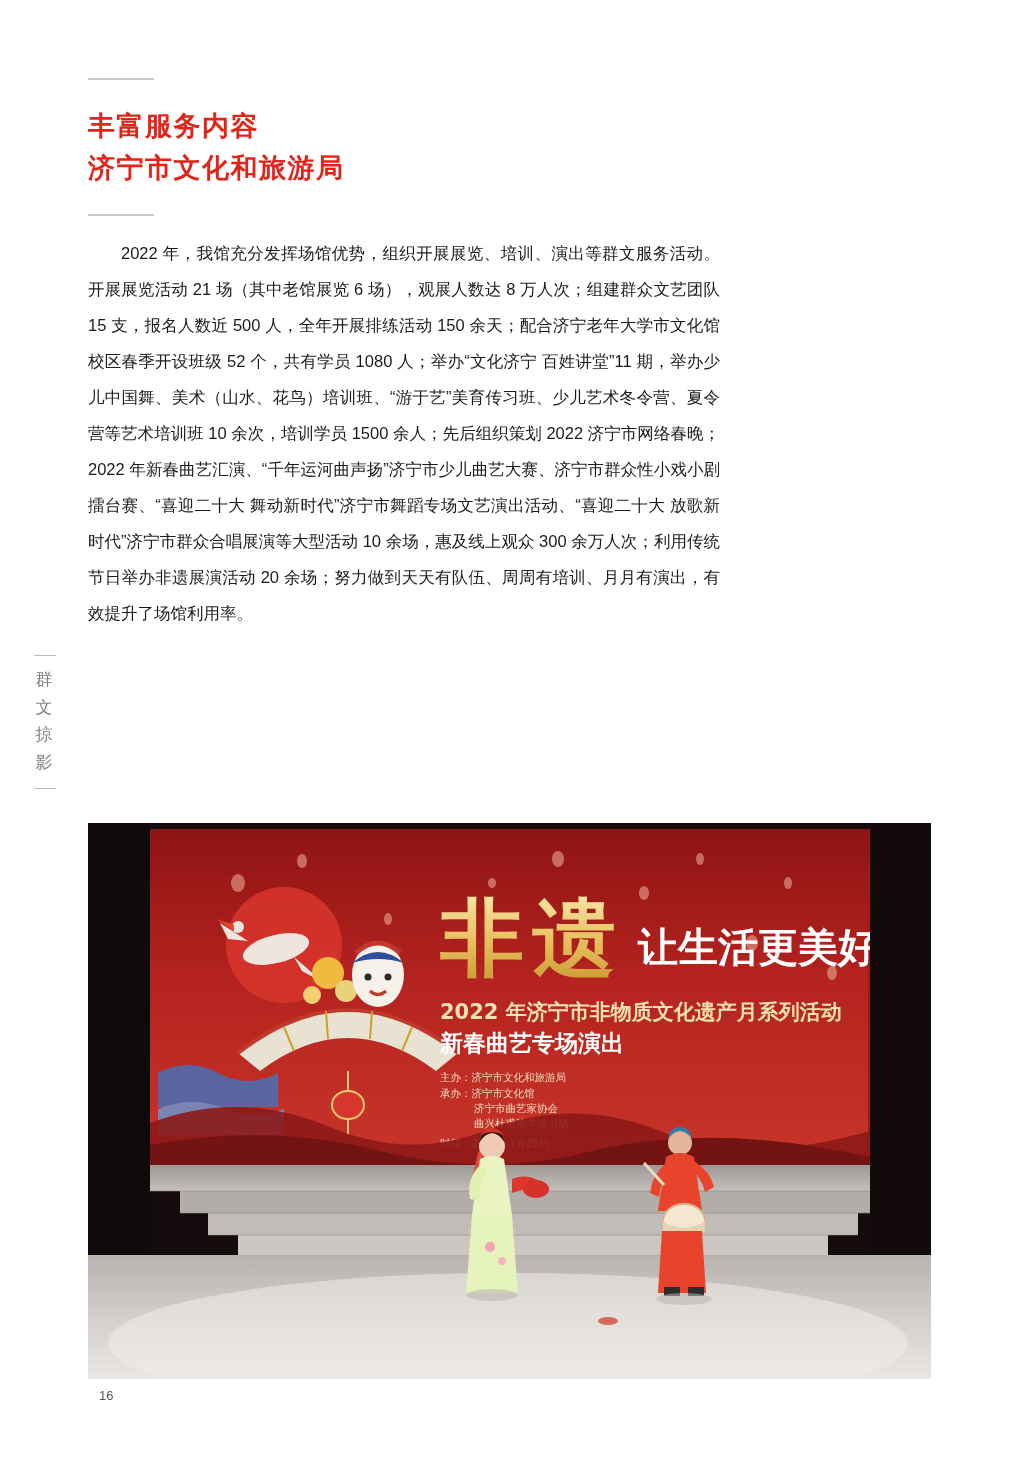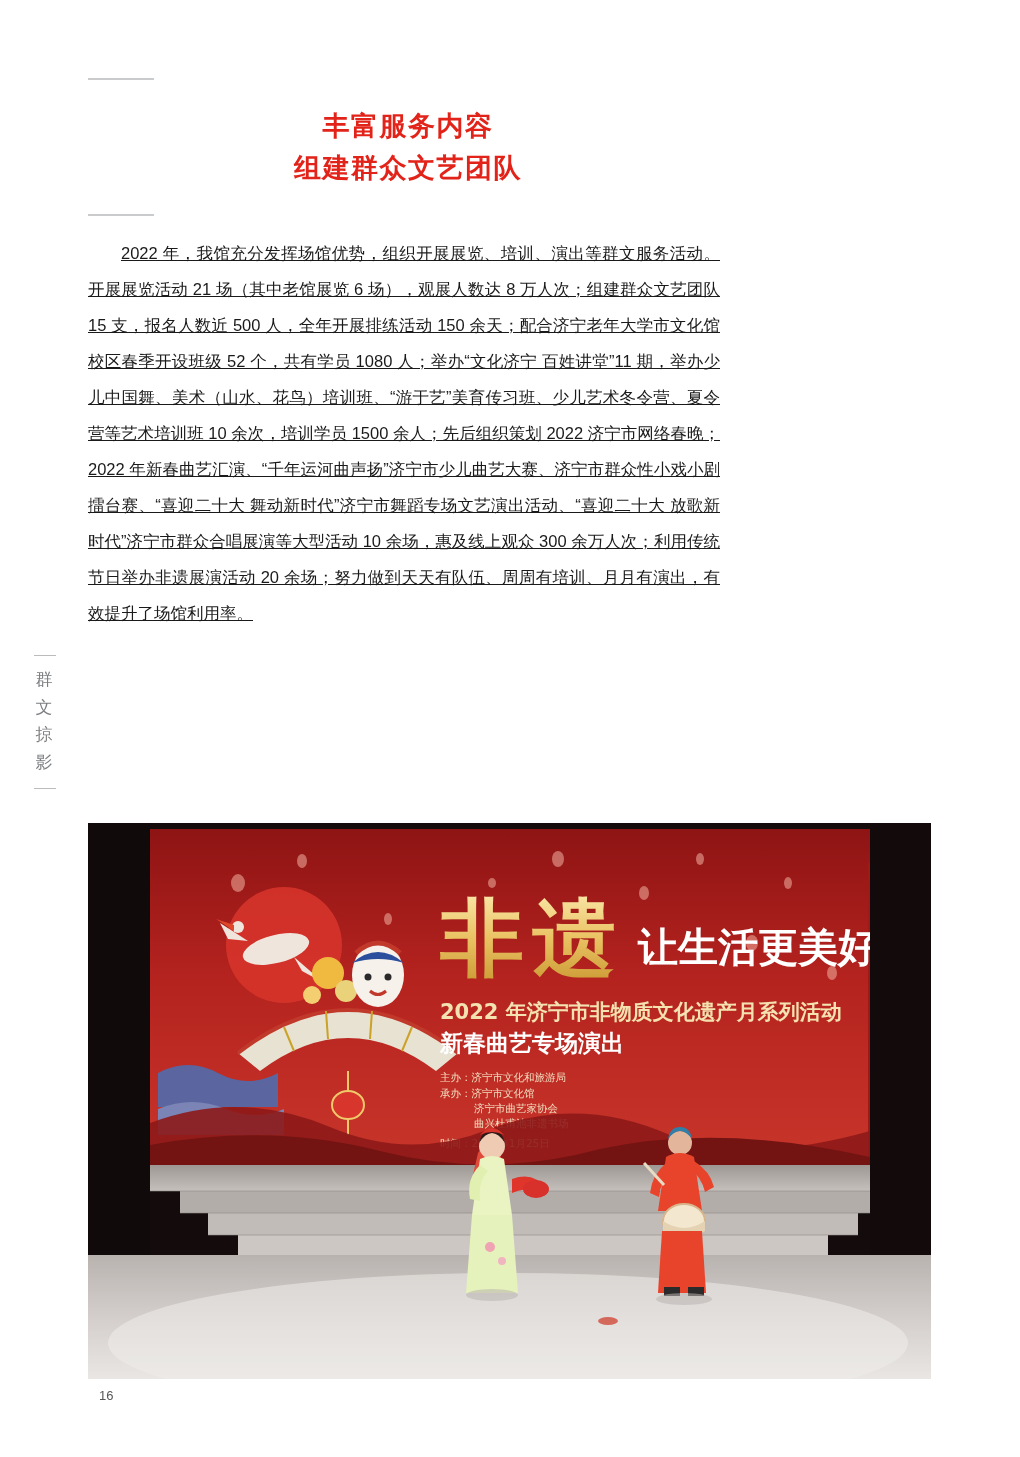--- a/index.html
+++ b/index.html
@@ -41,35 +41,33 @@
     border-top: 2px solid #c9cbcd;
     margin: 24px 0 0 0;
   }
   .heading-line {
     color: #e2231a;
     font-size: 27px;
     font-weight: bold;
     letter-spacing: 1.5px;
     line-height: 1.55;
     white-space: nowrap;
-    text-align: center;
   }
 
   
   .body-copy {
     position: absolute;
     left: 88px;
     top: 236px;
     width: 632px;
     font-size: 16.5px;
     line-height: 2.18;
     color: #1a1a1a;
     text-align: justify;
     text-justify: inter-ideograph;
-    text-decoration: underline;
   }
   .body-copy p {
     margin: 0;
     text-indent: 2em;
   }
 
   
   .side-label {
     position: absolute;
     left: 28px;
@@ -117,21 +115,21 @@
   }
 </style>
 </head>
 <body>
 
 <div class="page">
 
   <div class="heading-block">
     <div class="rule-top"></div>
     <div class="heading-line">丰富服务内容</div>
-    <div class="heading-line">组建群众文艺团队</div>
+    <div class="heading-line">济宁市文化和旅游局</div>
     <div class="rule-bottom"></div>
   </div>
 
   <div class="body-copy">
     <p>2022 年，我馆充分发挥场馆优势，组织开展展览、培训、演出等群文服务活动。开展展览活动 21 场（其中老馆展览 6 场），观展人数达 8 万人次；组建群众文艺团队 15 支，报名人数近 500 人，全年开展排练活动 150 余天；配合济宁老年大学市文化馆校区春季开设班级 52 个，共有学员 1080 人；举办“文化济宁 百姓讲堂”11 期，举办少儿中国舞、美术（山水、花鸟）培训班、“游于艺”美育传习班、少儿艺术冬令营、夏令营等艺术培训班 10 余次，培训学员 1500 余人；先后组织策划 2022 济宁市网络春晚；2022 年新春曲艺汇演、“千年运河曲声扬”济宁市少儿曲艺大赛、济宁市群众性小戏小剧擂台赛、“喜迎二十大 舞动新时代”济宁市舞蹈专场文艺演出活动、“喜迎二十大 放歌新时代”济宁市群众合唱展演等大型活动 10 余场，惠及线上观众 300 余万人次；利用传统节日举办非遗展演活动 20 余场；努力做到天天有队伍、周周有培训、月月有演出，有效提升了场馆利用率。</p>
   </div>
 
   <div class="side-label">
     <span class="bar"></span>
     <span class="ch">群</span>

